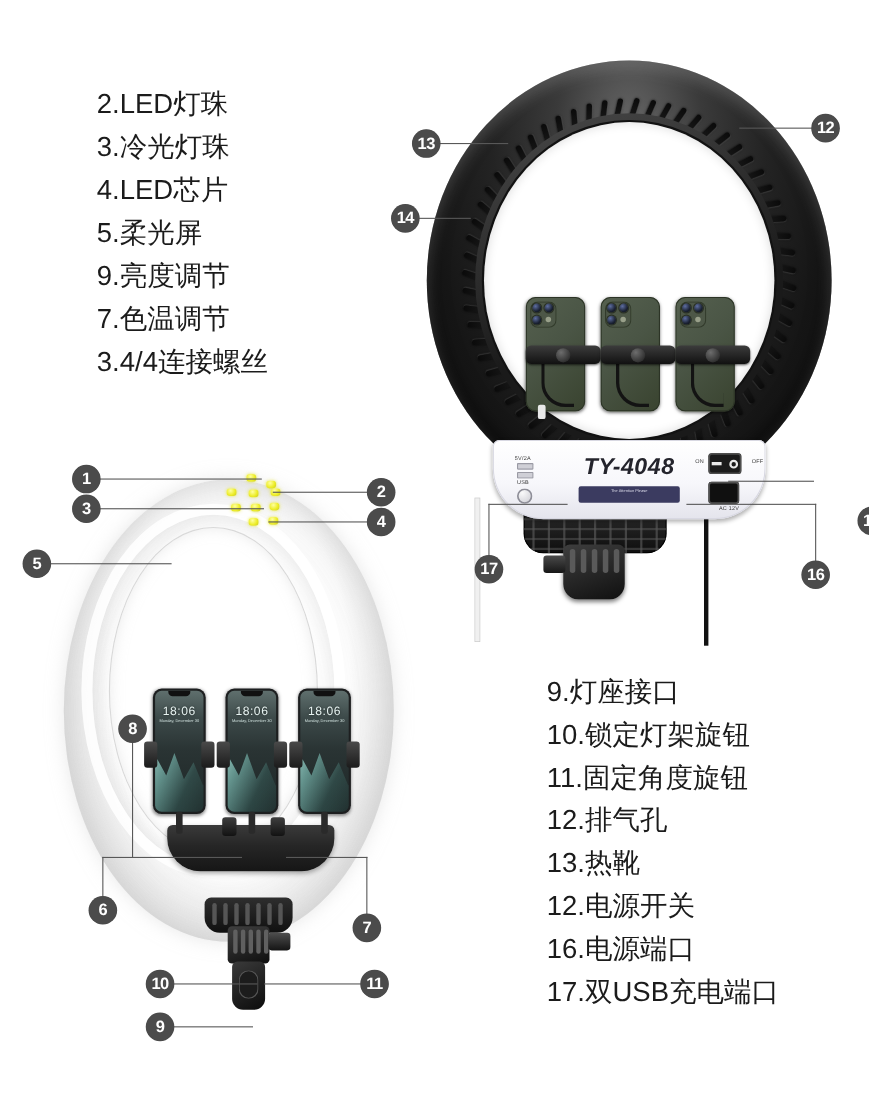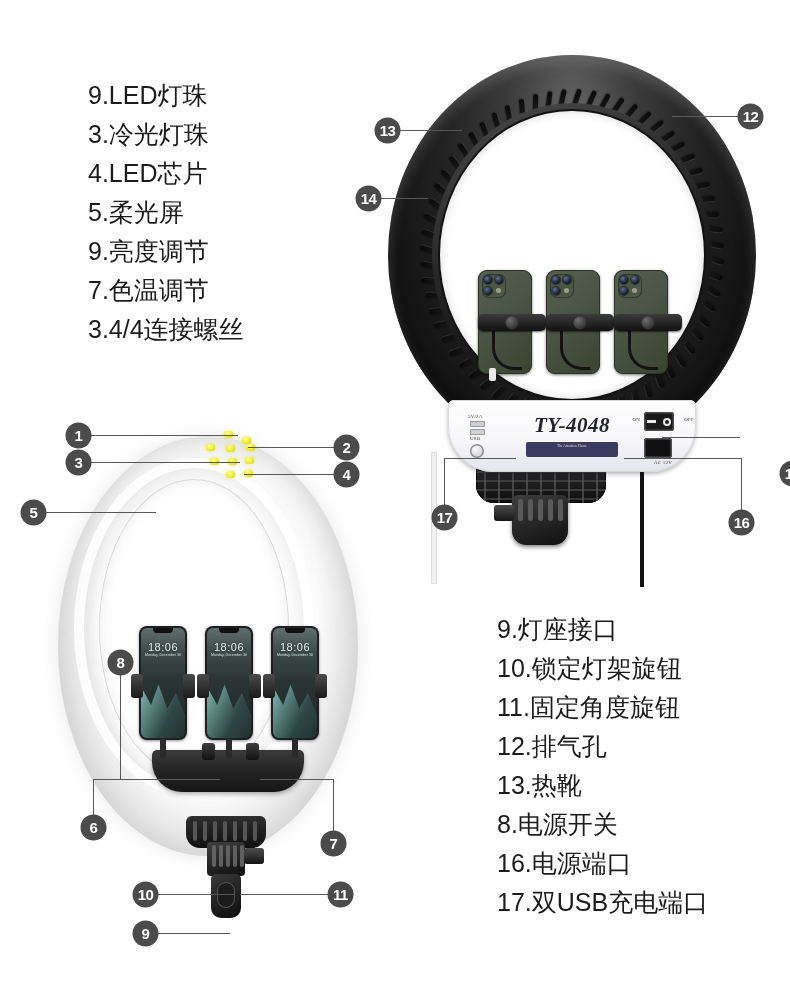--- a/index.html
+++ b/index.html
@@ -28,21 +28,21 @@
     display:flex; align-items:center; justify-content:center;
     letter-spacing:-0.5px;
     box-shadow:0 0 0 0.5px #4b4b4b;
     z-index:40;
   }
   .lead { position:absolute; background:#585858; z-index:30; }
   .lead.h { height:1.3px; }
   .lead.v { width:1.3px; }
 
   
-  #black-unit { position:absolute; left:388px; top:55px; width:368px; height:480px;font-family:Liberation Serif, serif; }
+  #black-unit { position:absolute; left:388px; top:55px; width:368px; height:480px; }
   .bring-wrap { position:absolute; left:0; top:0; width:368px; height:400px; }
   .bring {
     position:absolute; left:0; top:0; width:368px; height:400px;
     border-radius:50%;
     background:
       radial-gradient(ellipse at 50% 18%, #6a6a6a 0%, #3a3a3a 26%, #232323 48%, #161616 70%, #0d0d0d 100%);
     box-shadow:inset 0 6px 14px rgba(255,255,255,.22), inset 0 -8px 18px rgba(0,0,0,.7);
   }
   .bring-hole {
     position:absolute; left:52px; top:56px; width:264px; height:288px;
@@ -259,36 +259,36 @@
     position:absolute; left:6px; top:8px; width:18px; height:26px;
     border-radius:9px; background:#1c1c1c; box-shadow:inset 0 0 0 1px #555;
   }
 </style>
 </head>
 <body>
 
 <div id="stage">
 
   <div class="legend" id="legend-left">
-    <div class="row">9.LED灯珠</div>
+    <div class="row">2.LED灯珠</div>
     <div class="row">3.冷光灯珠</div>
     <div class="row">4.LED芯片</div>
     <div class="row">5.柔光屏</div>
     <div class="row">9.亮度调节</div>
     <div class="row">7.色温调节</div>
     <div class="row">3.4/4连接螺丝</div>
   </div>
 
   <div class="legend" id="legend-right">
     <div class="row">9.灯座接口</div>
     <div class="row">10.锁定灯架旋钮</div>
     <div class="row">11.固定角度旋钮</div>
     <div class="row">12.排气孔</div>
     <div class="row">13.热靴</div>
-    <div class="row">8.电源开关</div>
+    <div class="row">12.电源开关</div>
     <div class="row">16.电源端口</div>
     <div class="row">17.双USB充电端口</div>
   </div>
 
   <div id="black-unit">
 
     <div class="bring-wrap">
       <div class="bring"></div>
       <div class="vents" id="black-vents">
           <div class="vent" style="left: 184px; top: 57.24px; transform: translate(-50%, -50%) rotate(18deg);"></div>

